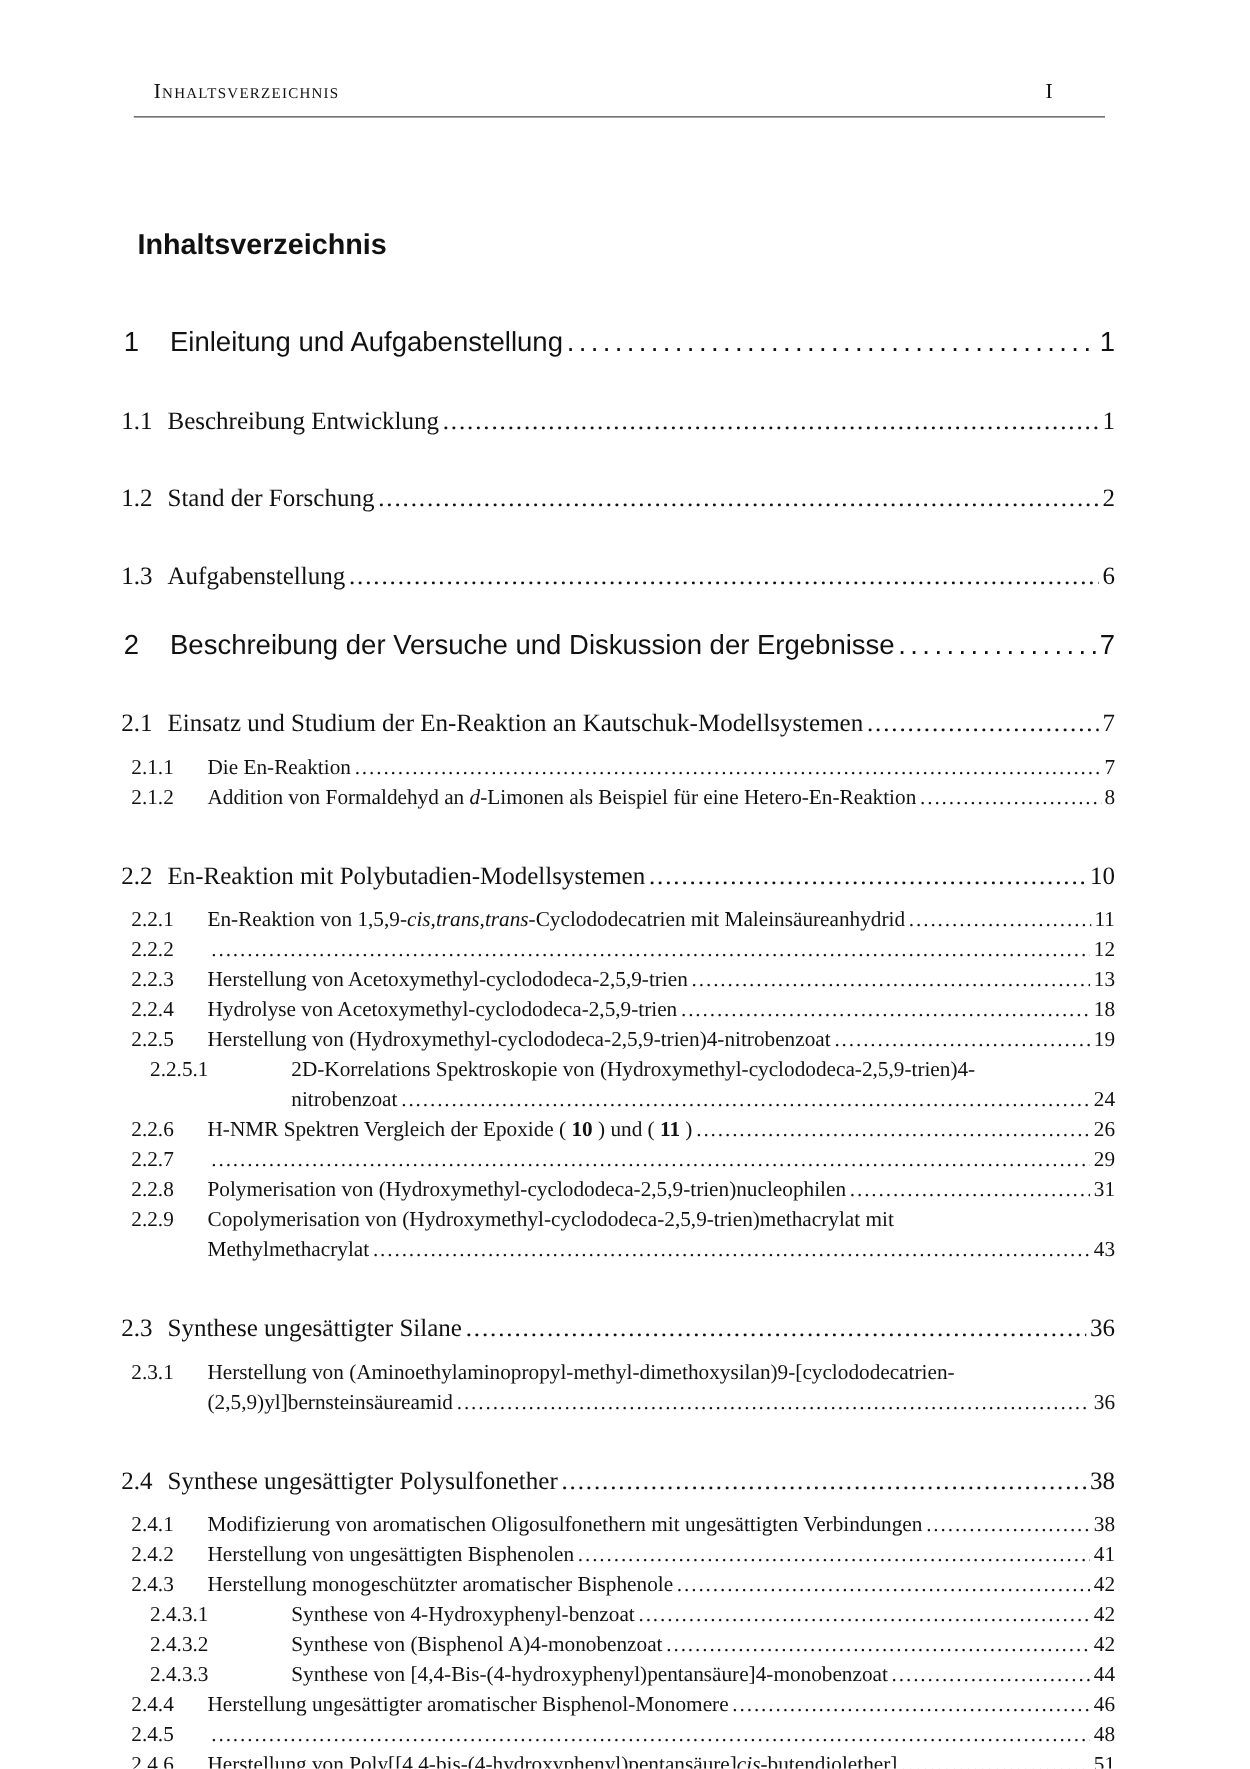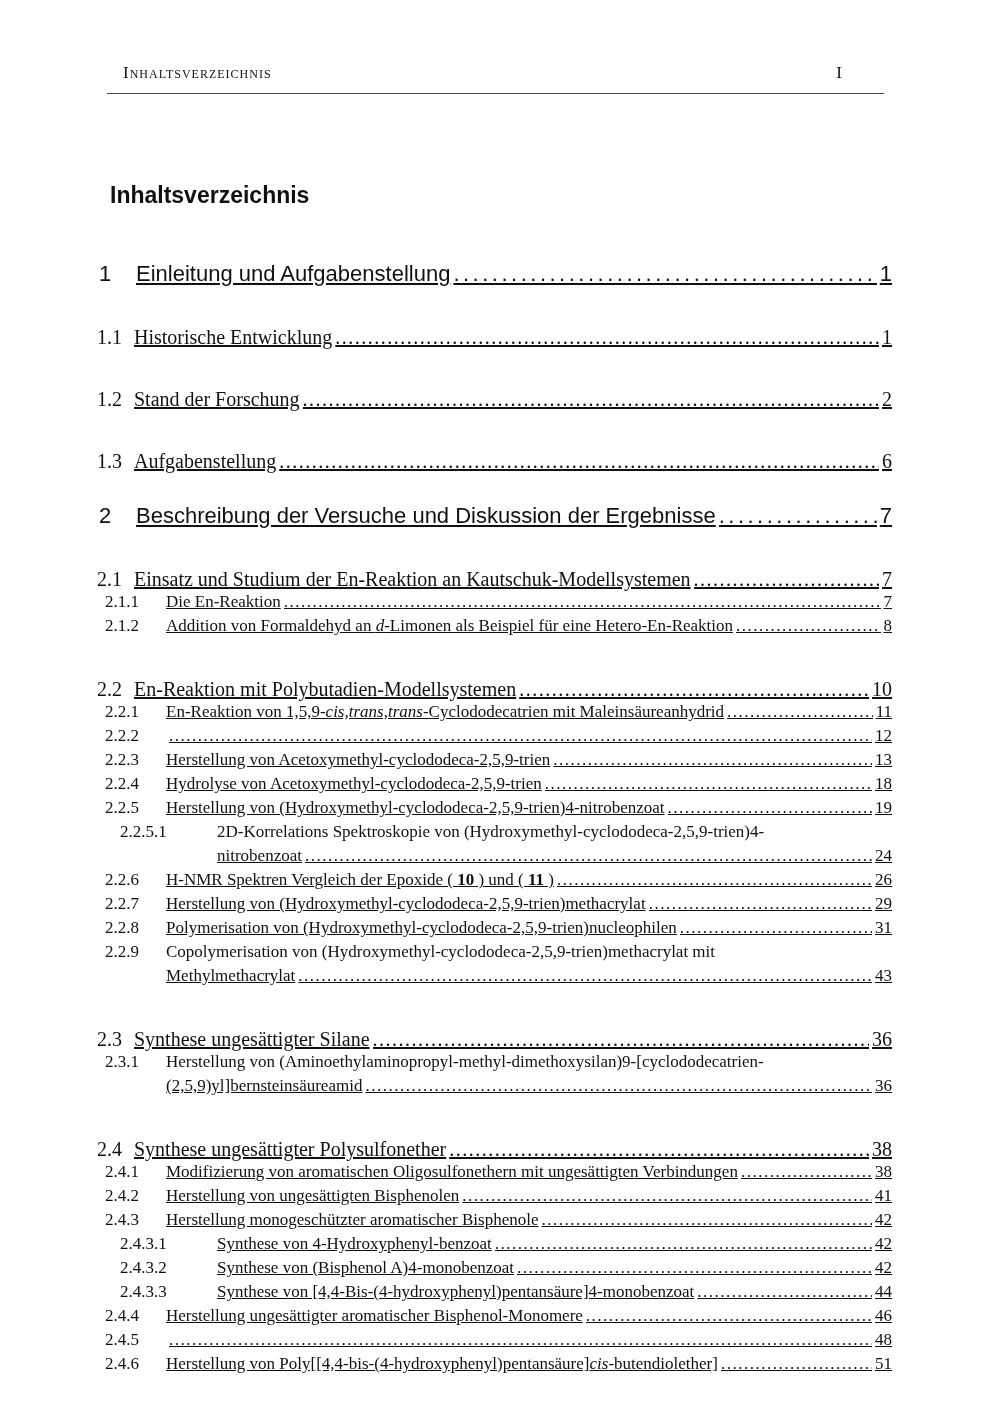--- a/index.html
+++ b/index.html
@@ -32,21 +32,21 @@
   .toc-title{
     font-family:"Liberation Sans", sans-serif;
     font-weight:bold; font-size:23px; line-height:26px;
     margin:88px 0 54px 13px;
   }
 
   
   .e{ display:flex; align-items:baseline; }
   .e .num{ flex:0 0 auto; }
   .e .body{ flex:1 1 auto; min-width:0; }
-  .tline{ display:flex; align-items:flex-start;text-decoration:underline; }
+  .tline{ display:flex; align-items:flex-start; }
   .tline .txt{ white-space:nowrap; flex:0 1 auto; }
   .cont{ white-space:nowrap; }
   .leader{ flex:1 1 0; overflow:hidden; white-space:nowrap; margin:0 2px 0 3px; }
   .leader::after{
     content:"..............................................................................................................................................................";
     letter-spacing:1.5px;
   }
   .pagenum{ flex:0 0 auto; padding-left:1px; }
 
   .lvl1{
@@ -57,25 +57,25 @@
   }
   .lvl1 .num{ width:37px; }
   .lvl1 .leader::after{ letter-spacing:3.5px; }
 
   .lvl2{ font-size:20px; line-height:22px; margin-top:20px; }
   .lvl2 .num{ width:37px;margin-top:20px; }
 
   .lvl3,.lvl4{ font-size:17px; line-height:24px; margin-top:0; }
   .lvl3{ padding-left:8px; }
   .lvl3 .num{ width:61px; }
-  .lvl4{ padding-left:23px; }
+  .lvl4{ padding-left:23px;gap:16px; }
   .lvl4 .num{ width:97px; }
 
   #toc-entries > .lvl1:first-child{ margin-top:0; }
-  .lvl2 + .lvl3{ }
+  .lvl2 + .lvl3{ margin-top:12px; }
 
   i{ font-style:italic; }
   b{ font-weight:bold; }
 </style>
 </head>
 <body>
 
 <div class="page">
   <div class="hdr">
     <div class="running-head">
@@ -95,21 +95,21 @@
               <span class="txt"><span>Einleitung und Aufgabenstellung</span></span>
               <span class="leader"></span>
               <span class="pagenum">1</span>
             </div>
           </div>
         </div>
         <div class="e lvl2">
           <span class="num">1.1</span>
           <div class="body">
             <div class="tline">
-              <span class="txt"><span>Historische Entwicklung</span></span>
+              <span class="txt"><span>Beschreibung Entwicklung</span></span>
               <span class="leader"></span>
               <span class="pagenum">1</span>
             </div>
           </div>
         </div>
         <div class="e lvl2">
           <span class="num">1.2</span>
           <div class="body">
             <div class="tline">
               <span class="txt"><span>Stand der Forschung</span></span>
@@ -245,21 +245,20 @@
               <span class="txt"><span>H-NMR Spektren Vergleich der Epoxide ( </span><b>10</b><span> ) und ( </span><b>11</b><span> )</span></span>
               <span class="leader"></span>
               <span class="pagenum">26</span>
             </div>
           </div>
         </div>
         <div class="e lvl3">
           <span class="num">2.2.7</span>
           <div class="body">
             <div class="tline">
-              <span class="txt"><span>Herstellung von (Hydroxymethyl-cyclododeca-2,5,9-trien)methacrylat</span></span>
               <span class="leader"></span>
               <span class="pagenum">29</span>
             </div>
           </div>
         </div>
         <div class="e lvl3">
           <span class="num">2.2.8</span>
           <div class="body">
             <div class="tline">
               <span class="txt"><span>Polymerisation von (Hydroxymethyl-cyclododeca-2,5,9-trien)nucleophilen</span></span>

